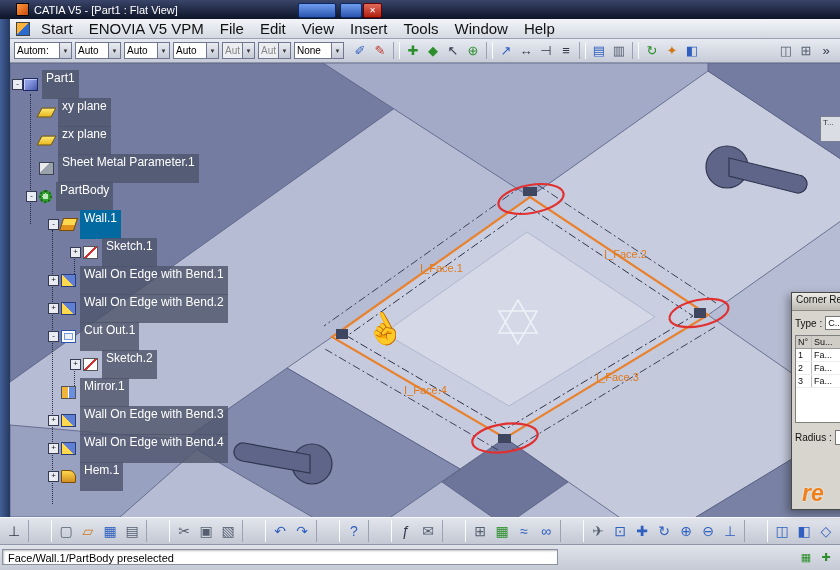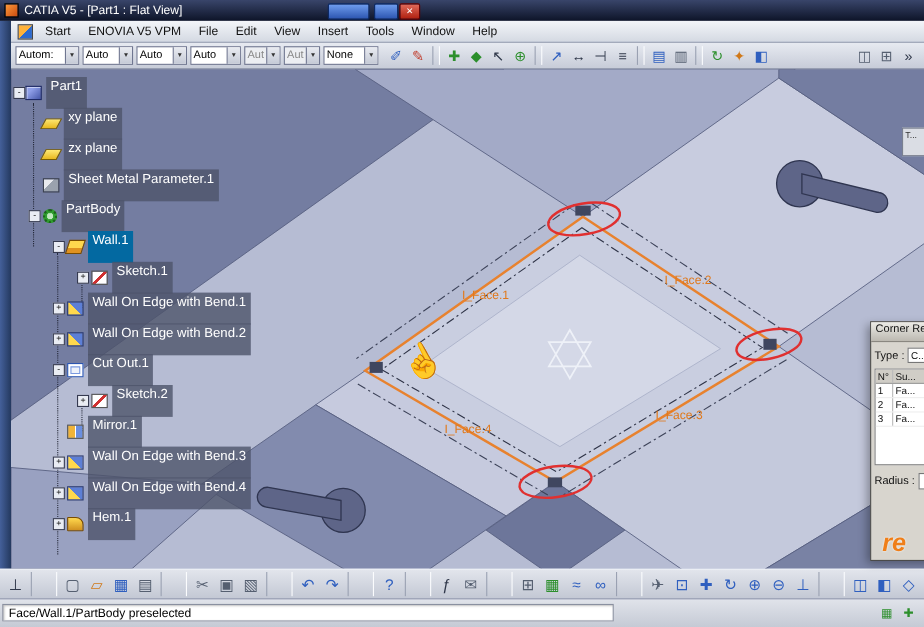--- a/index.html
+++ b/index.html
@@ -1,32 +1,32 @@
 <!DOCTYPE html>
 <html><head>
 <meta charset="utf-8">
 <style>
   html,body{margin:0;padding:0}
   body{width:840px;height:570px;position:relative;overflow:hidden;background:#b6bcd3;
        font-family:"Liberation Sans",sans-serif;-webkit-font-smoothing:antialiased}
   
   .titlebar{position:absolute;left:0;top:0;width:840px;height:19px;
     background:linear-gradient(#39456a,#0d1428);color:#fff;font-size:11px;
-    display:flex;align-items:center;gap:5px;padding-left:4px;box-sizing:border-box}
+    display:flex;align-items:center;gap:5px;padding-left:16px;box-sizing:border-box}
   .appicon{width:11px;height:11px;background:linear-gradient(135deg,#ff9a3a,#c84a10);border:1px solid #000;flex:none}
   .ovl-frag{position:absolute;top:3px;height:13px;border-radius:2px;background:linear-gradient(#6f9dee,#2c55b0);border:1px solid #0c2a66}
   .ovl-close{position:absolute;left:363px;top:3px;width:17px;height:13px;background:linear-gradient(#e06a5a,#b02010);
     border:1px solid #600;color:#fff;font-size:8px;text-align:center;line-height:13px;border-radius:2px}
   
   .left-frame{position:absolute;left:0;top:19px;width:10px;height:498px;
     background:linear-gradient(90deg,#44609a,#24395f)}
   
   .menubar{position:absolute;left:10px;top:19px;width:830px;height:20px;
     background:linear-gradient(#f3f5f9,#d4d9e2);border-bottom:1px solid #98a0b2;
-    display:flex;align-items:center;font-size:11px;color:#111;box-sizing:border-box;padding-left:3px}
+    display:flex;align-items:center;font-size:15px;color:#111;box-sizing:border-box;padding-left:3px}
   .start-icon{width:12px;height:12px;margin:0 3px;flex:none;
     background:linear-gradient(135deg,#ffb23a 50%,#2c6ad0 50%);border:1px solid #444}
   .menus{display:flex;align-items:center}
   .mitem{padding:3px 8px;white-space:nowrap}
   
   .toolbar-top{position:absolute;left:10px;top:39px;width:830px;height:24px;
     background:linear-gradient(#e7eaf1,#c7ccd8);border-bottom:1px solid #8f96a8;
     display:flex;align-items:center;padding:0 4px;box-sizing:border-box}
   .combos{display:flex;align-items:center;gap:3px;margin-right:6px}
   .combos .combo{height:17px;background:#fff;border:1px solid #6f7690;font-size:10px;

